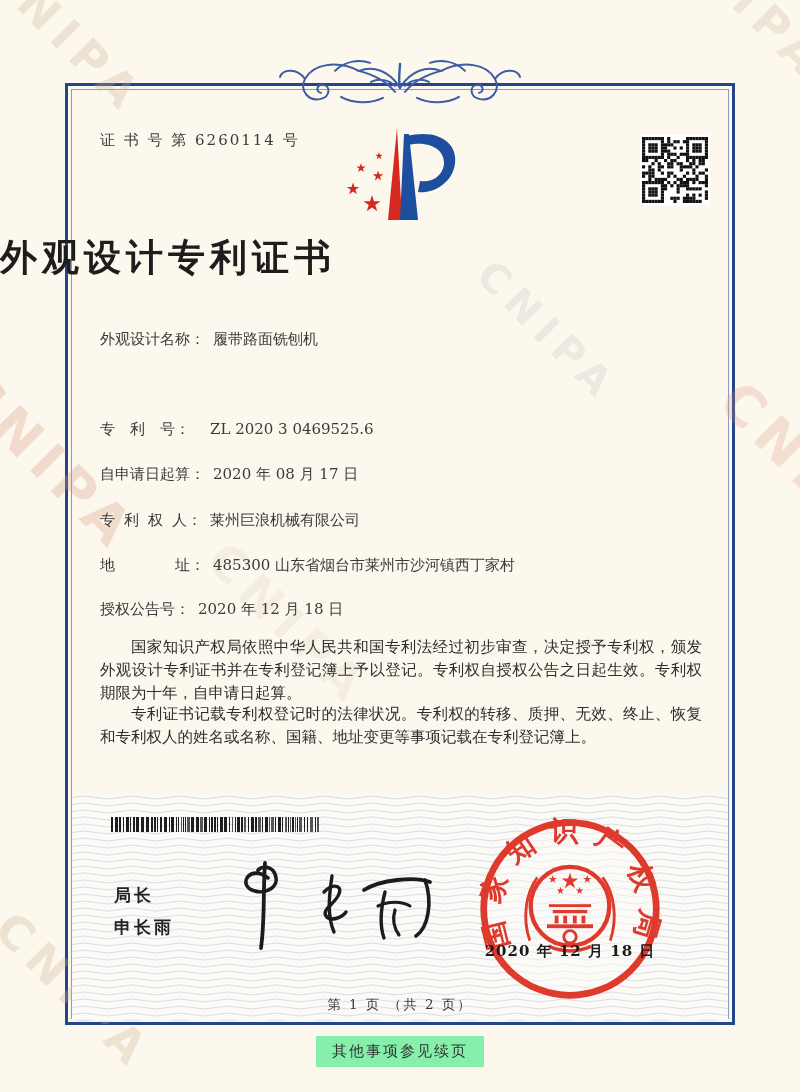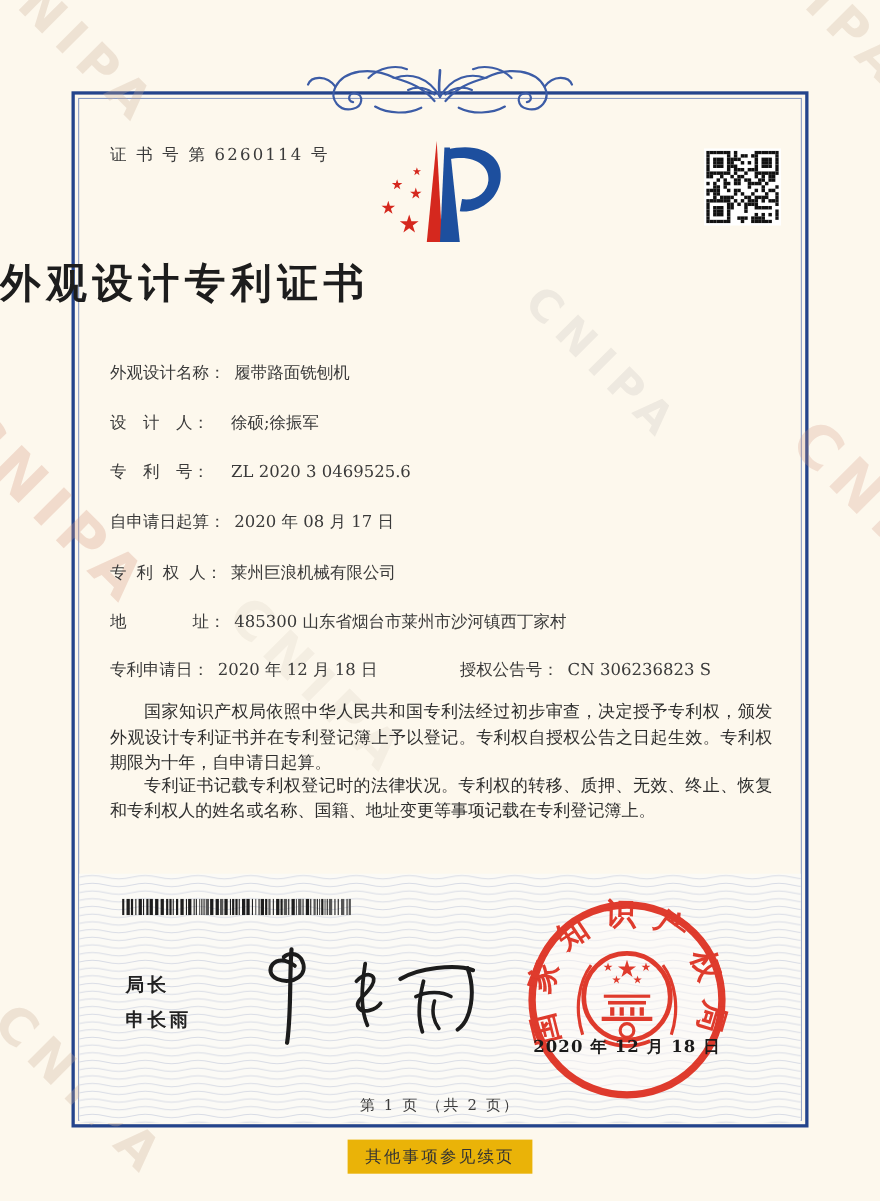--- a/index.html
+++ b/index.html
@@ -39,21 +39,21 @@
   .sig-title{position:absolute;left:114px;top:884px;font-size:17px;font-weight:600;color:#222;
              font-family:"DejaVu Sans","Liberation Sans",sans-serif;letter-spacing:3px;z-index:2;text-align:center;}
   .sig-name{position:absolute;left:114px;top:916px;font-size:17px;font-weight:600;color:#222;
             font-family:"DejaVu Sans","Liberation Sans",sans-serif;letter-spacing:3px;z-index:2;}
   .sig-hand{position:absolute;left:228px;top:858px;z-index:2;}
   .seal{position:absolute;left:474px;top:816px;z-index:2;}
   .seal-date{position:absolute;left:474px;top:942px;width:192px;text-align:center;font-size:15px;
              font-weight:600;color:#1a1a1a;letter-spacing:1px;z-index:3;}
   .page-info{position:absolute;left:0;right:0;top:996px;text-align:center;font-size:13.5px;
              letter-spacing:2px;color:#3a3a3a;z-index:2;}
-  .note{position:absolute;left:50%;top:1036px;transform:translateX(-50%);background:#eab308;
+  .note{position:absolute;left:50%;top:1036px;transform:translateX(-50%);background:#86efac;
         padding:6px 16px;font-size:15px;letter-spacing:2px;color:#333;z-index:2;}
 </style>
 </head>
 <body>
 
 <div id="page">
 
   <div class="wm wm1">CNIPA</div>
   <div class="wm wm2">CNIPA</div>
   <div class="wm wm3">CNIPA</div>
@@ -342,40 +342,34 @@
       <rect x="50.285714285714285" y="62.857142857142854" width="3.142857142857143" height="3.142857142857143" fill="#111"></rect>
       <rect x="53.42857142857143" y="62.857142857142854" width="3.142857142857143" height="3.142857142857143" fill="#111"></rect>
       <rect x="56.57142857142857" y="62.857142857142854" width="3.142857142857143" height="3.142857142857143" fill="#111"></rect>
     </svg>
 
   <div class="title">外观设计专利证书</div>
 
   <div class="frow" style="top:330px">
     <span class="lb">外观设计名称：</span><span class="fv">履带路面铣刨机</span>
   </div>
-  <div class="frow" style="top:375px">
-    <span class="lb">设　计　人：</span><span class="fv">徐硕;徐振军</span>
-  </div>
   <div class="frow" style="top:420px">
     <span class="lb">专　利　号：</span><span class="fv">ZL 2020 3 0469525.6</span>
   </div>
   <div class="frow" style="top:465px">
     <span class="lb">自申请日起算：</span><span class="fv">2020 年 08 月 17 日</span>
   </div>
   <div class="frow" style="top:511px">
     <span class="lb">专 利 权 人：</span><span class="fv">莱州巨浪机械有限公司</span>
   </div>
   <div class="frow" style="top:556px">
     <span class="lb">地　　　　址：</span><span class="fv">485300 山东省烟台市莱州市沙河镇西丁家村</span>
   </div>
   <div class="frow" style="top:600px;right:100px">
-    <span>专利申请日：</span><span class="fv">2020 年 12 月 18 日</span>
-    <span class="grant2">
-      <span>授权公告号：</span><span class="fv">CN 306236823 S</span>
-    </span>
+    <span>授权公告号：</span><span class="fv">2020 年 12 月 18 日</span>
   </div>
 
   <div class="para" style="top:636px">国家知识产权局依照中华人民共和国专利法经过初步审查，决定授予专利权，颁发外观设计专利证书并在专利登记簿上予以登记。专利权自授权公告之日起生效。专利权期限为十年，自申请日起算。</div>
   <div class="para" style="top:703px">专利证书记载专利权登记时的法律状况。专利权的转移、质押、无效、终止、恢复和专利权人的姓名或名称、国籍、地址变更等事项记载在专利登记簿上。</div>
 
   <svg class="waves" width="656" height="227" viewBox="0 0 656 227">
     <defs>
       <pattern id="wav" width="48" height="7" patternUnits="userSpaceOnUse">
         <path d="M0,3.5 Q12,0.5 24,3.5 T48,3.5" stroke="#ccd1df" stroke-width="1" fill="none"></path>
       </pattern>

